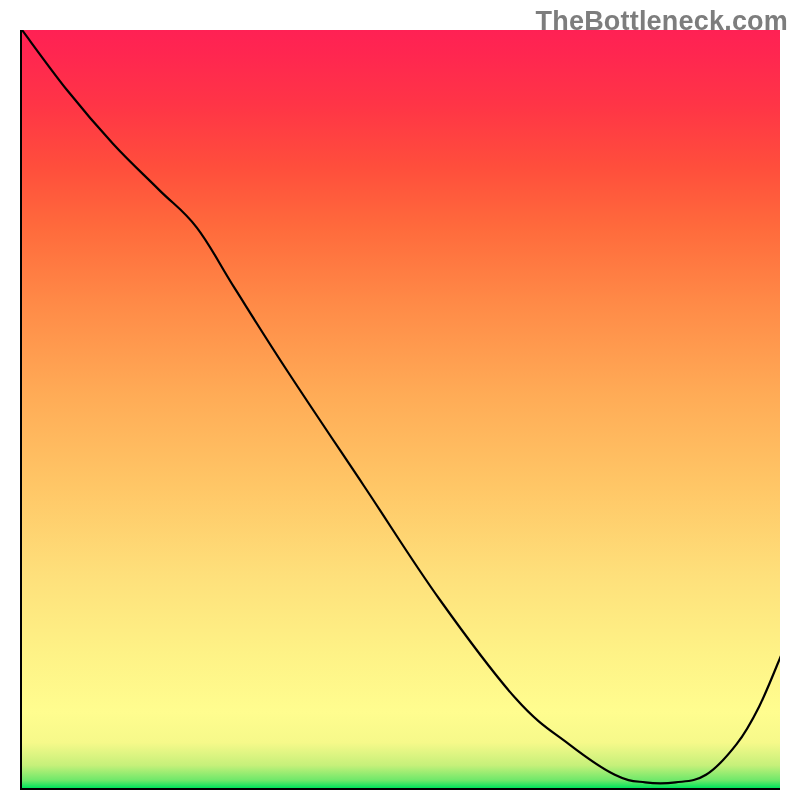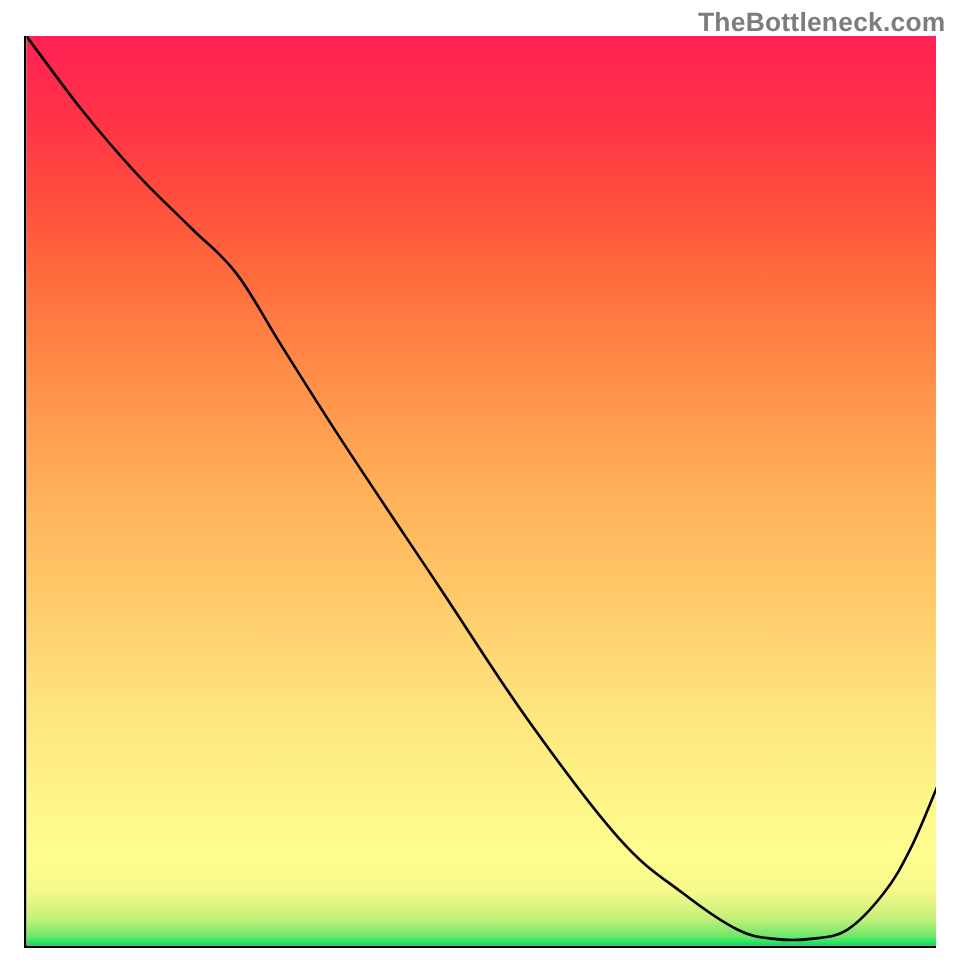--- a/index.html
+++ b/index.html
@@ -13,21 +13,21 @@
   }
   .wrap {
     position: relative;
     width: 800px;
     height: 800px;
   }
   .watermark {
     position: absolute;
     top: 6px;
     right: 12px;
-    font-size: 22px;
+    font-size: 27px;
     font-weight: 600;
     color: #7d7d7d;
     letter-spacing: 0.2px;
   }
   .plot {
     position: absolute;
     left: 20px;
     top: 30px;
     width: 760px;
     height: 760px;

